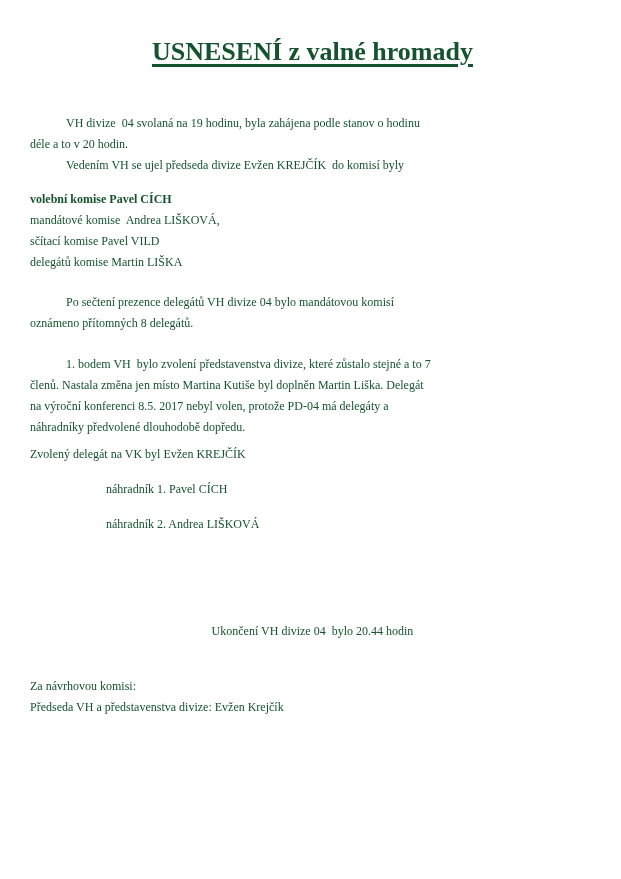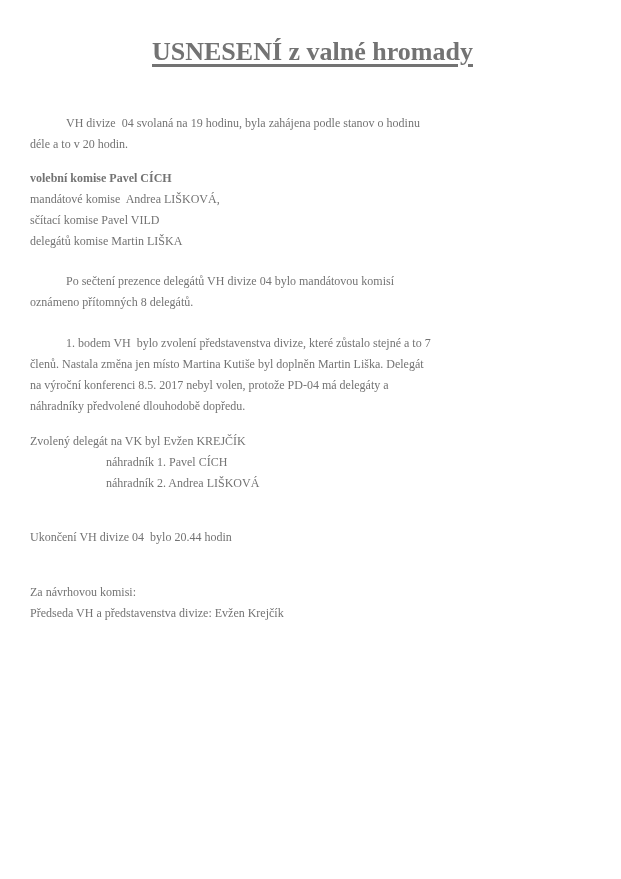--- a/index.html
+++ b/index.html
@@ -5,21 +5,21 @@
   html, body {
     margin: 0;
     padding: 0;
     background: #ffffff;
   }
   .page {
     position: relative;
     width: 621px;
     height: 879px;
     background: #ffffff;
-    color: #737373;
+    color: #14532d;
     font-family: "Liberation Serif", "DejaVu Serif", serif;
     box-sizing: border-box;
     padding: 36px 26px 0 30px;
     overflow: hidden;
   }
   .title-block {
     text-align: center;
     font-weight: bold;
     font-size: 26px;
     line-height: 32px;
@@ -31,41 +31,42 @@
   }
   .doc-body {
     margin-top: 45px;
     font-size: 12px;
     line-height: 21px;
   }
   .line {
     white-space: pre;
   }
   .indent   { text-indent: 36px; }
-  .hang     { padding-left: 76px; }
+  .hang     { padding-left: 76px; margin-top: 14px; }
   .gap-committee  { margin-top: 13px; font-weight: bold; }
   .gap-attendance { margin-top: 19px; }
   .gap-board      { margin-top: 20px; }
-  .gap-delegate   { margin-top: 14px; }
-  .gap-closing    { margin-top: 33px; }
+  .gap-delegate   { margin-top: 6px; }
+  .gap-closing    { margin-top: 86px; text-align: center; }
   .gap-sig1       { margin-top: 34px; font-family: Liberation Serif, serif; }
   .gap-sig2       { }
 </style>
 </head>
 <body>
 
 <div class="page">
 
   <div class="title-block">
     <div class="title-line">USNESENÍ z valné hromady</div>
   </div>
 
   <div class="doc-body">
     <div class="line indent">VH divize  04 svolaná na 19 hodinu, byla zahájena podle stanov o hodinu</div>
     <div class="line">déle a to v 20 hodin.</div>
+    <div class="line indent">Vedením VH se ujel předseda divize Evžen KREJČÍK  do komisí byly</div>
 
     <div class="line gap-committee">volební komise Pavel CÍCH</div>
     <div class="line">mandátové komise  Andrea LIŠKOVÁ,</div>
     <div class="line">sčítací komise Pavel VILD</div>
     <div class="line">delegátů komise Martin LIŠKA</div>
 
     <div class="line indent gap-attendance">Po sečtení prezence delegátů VH divize 04 bylo mandátovou komisí</div>
     <div class="line">oznámeno přítomných 8 delegátů.</div>
 
     <div class="line indent gap-board">1. bodem VH  bylo zvolení představenstva divize, které zůstalo stejné a to 7</div>

